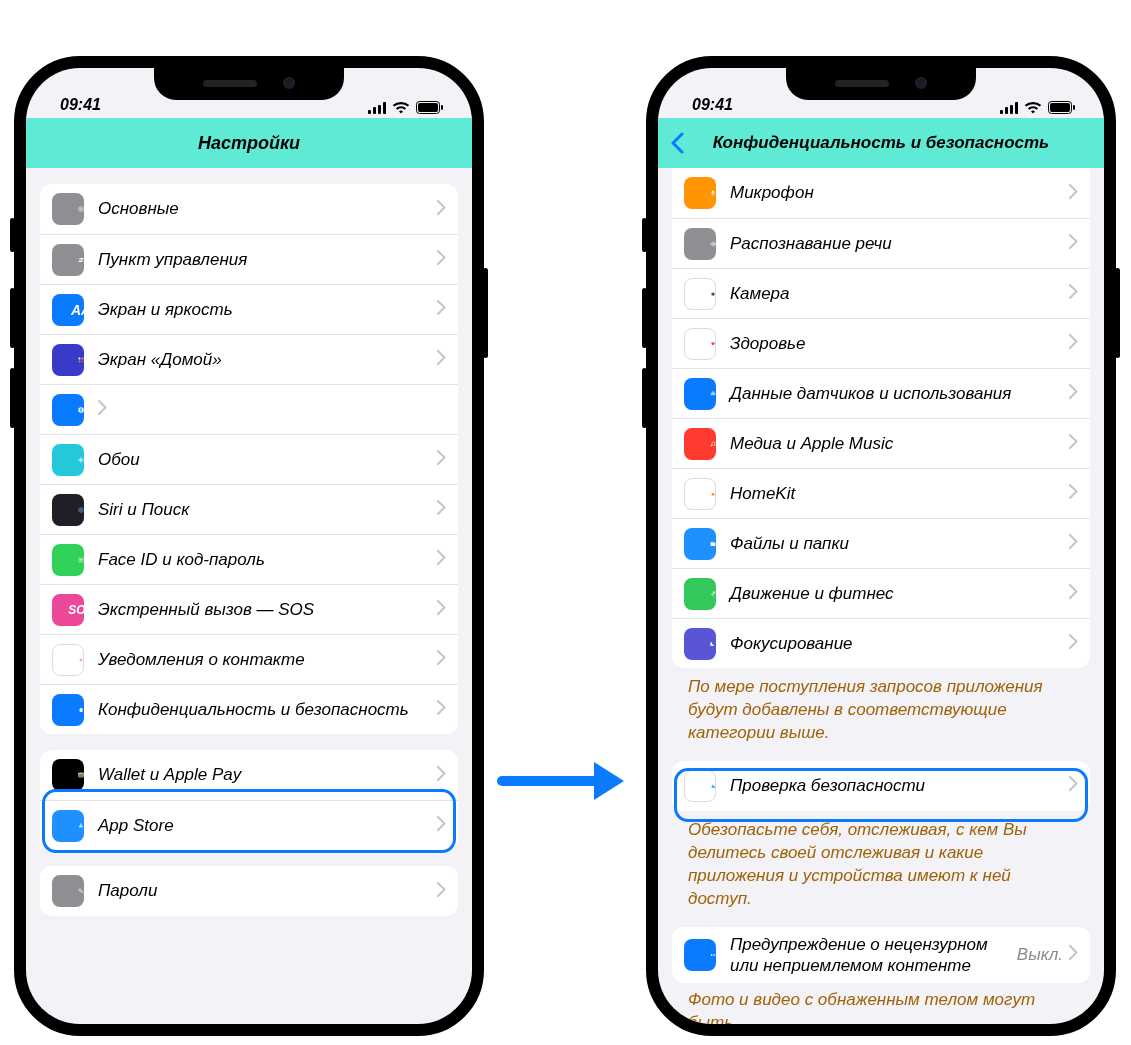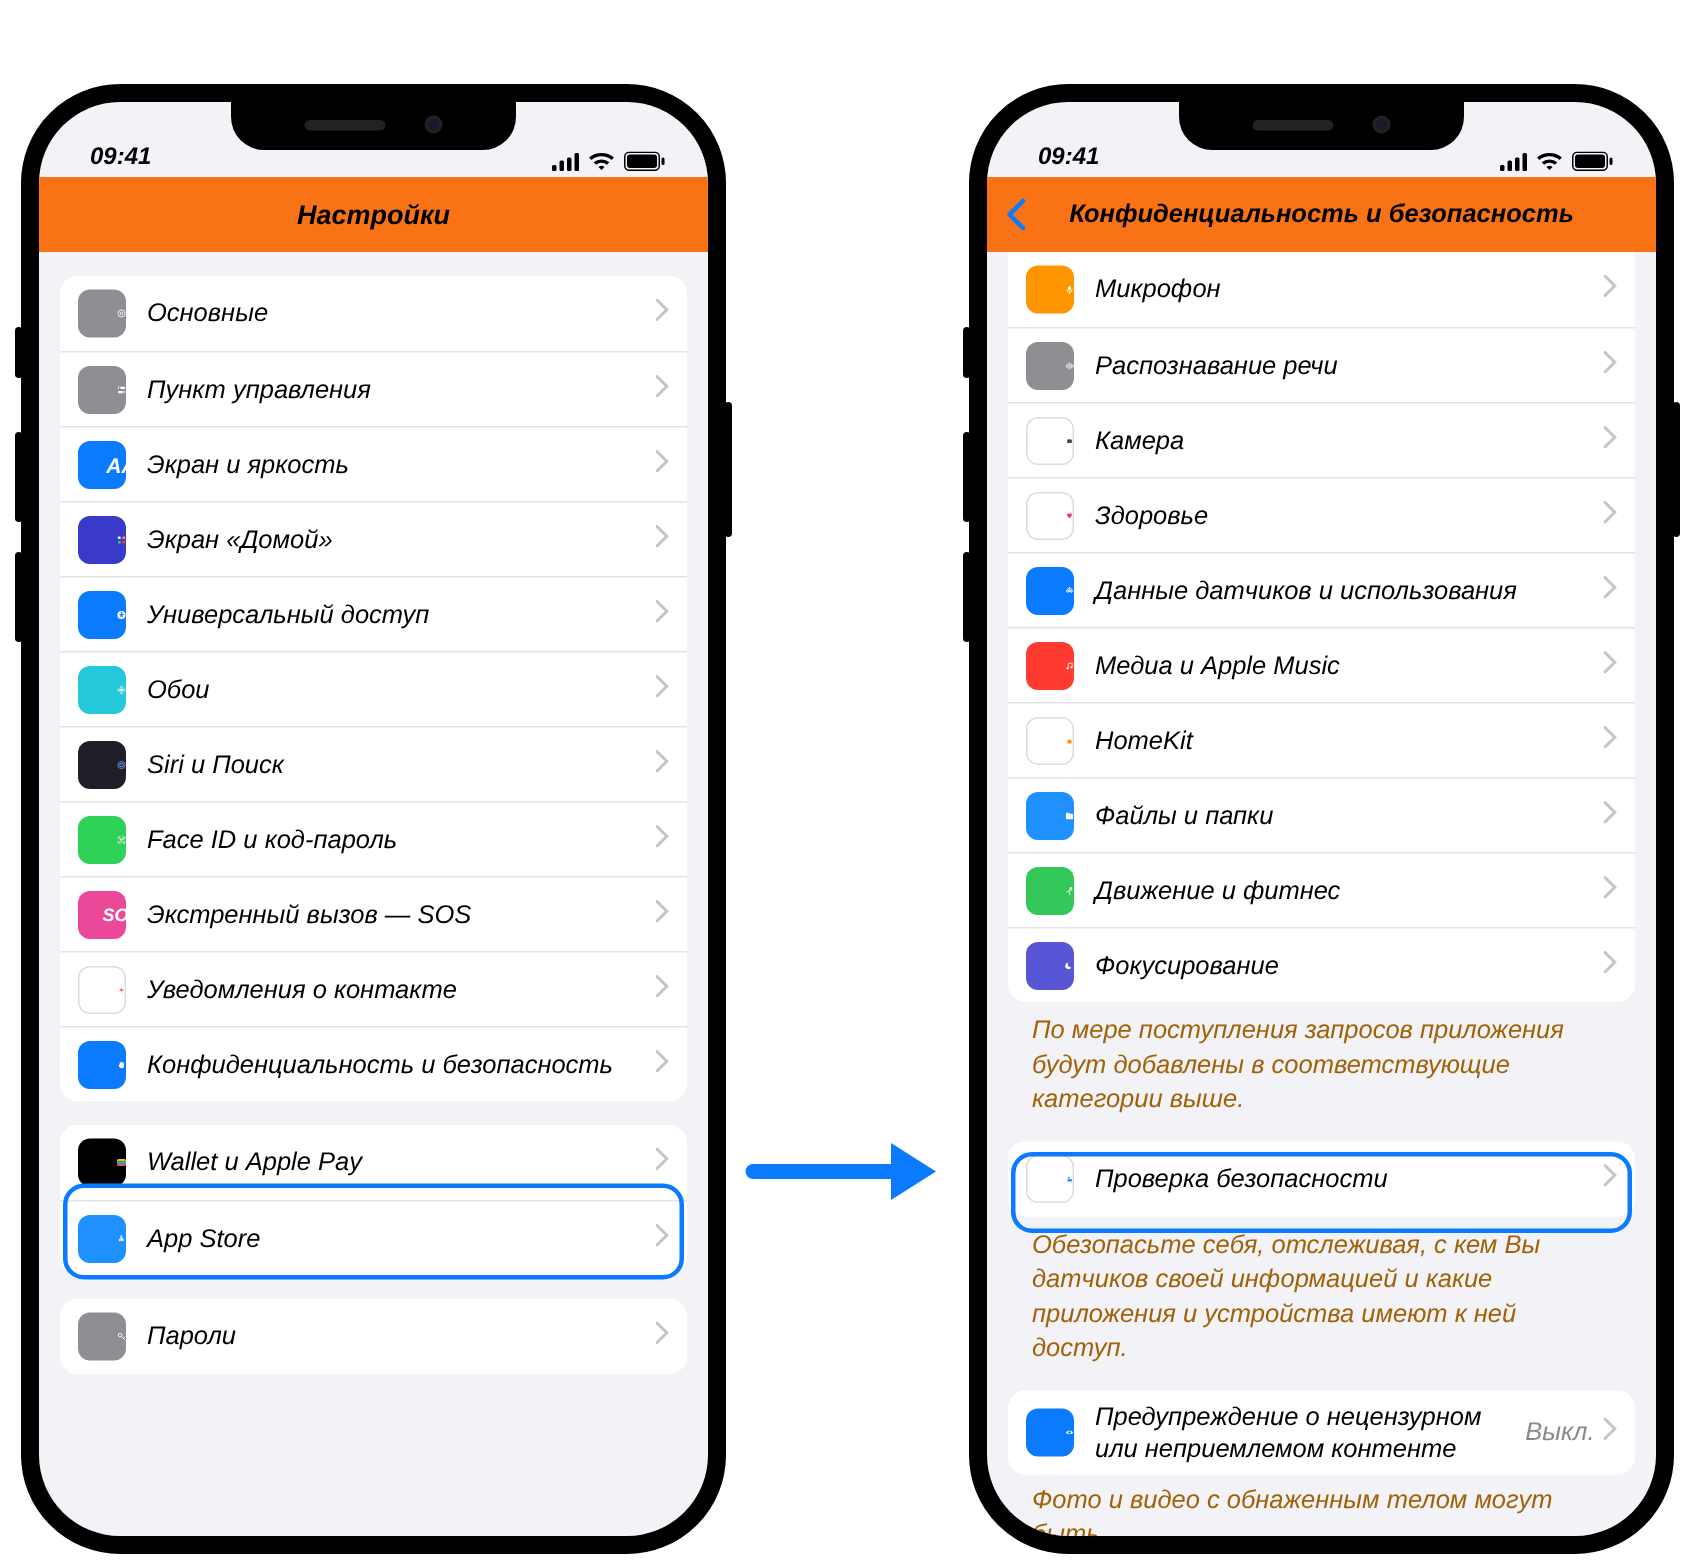--- a/index.html
+++ b/index.html
@@ -36,21 +36,21 @@
   .notch .speaker { width: 54px; height: 7px; border-radius: 4px; background: #222; }
   .notch .cam { width: 12px; height: 12px; border-radius: 50%; background: #1a1a2a; border:2px solid #222;}
   .status-bar {
     height: 50px; display:flex; align-items:flex-end; justify-content:space-between;
     padding: 0 28px 4px 34px; font-weight:600; font-size:16px; color:#000;
   }
   .status-icons { display:flex; align-items:center; gap:6px; }
   .nav-header {
     height: 50px; display:flex; align-items:center; justify-content:center;
     font-weight:600; font-size:18px; position:relative;
-    background:#f97316;
+    background:#5eead4;
   }
   .nav-header.small-title { font-size:17px; }
   .back-chevron { position:absolute; left:12px; top:14px; color:#0a7aff; }
   .content { padding: 0 14px 0 14px; overflow:hidden; }
   .section { background:#fff; border-radius:12px; margin:16px 0 0 0; overflow:hidden; }
   .section.first-trimmed { border-top-left-radius:0; border-top-right-radius:0; margin-top:0;}
   .row {
     display:flex; align-items:center; min-height:50px;
     padding: 7px 12px 7px 12px;
     border-top: 0.5px solid #e3e3e8;
@@ -166,21 +166,20 @@
               </svg></span>
           </div>
           <div class="row">
             <div class="icon-box" style="background: rgb(10, 122, 255);">
               <svg width="20" height="20" viewBox="0 0 20 20">
                 <circle cx="10" cy="10" r="9" fill="#fff"></circle>
                 <circle cx="10" cy="5" r="2" fill="#0a7aff"></circle>
                 <path d="M4 8 L16 8 L12 11 L13 17 L10 13 L7 17 L8 11 Z" fill="#0a7aff"></path>
               </svg>
             </div>
-            <div class="row-label">Универсальный доступ</div>
             <span><svg class="chev" width="9" height="15" viewBox="0 0 9 15">
                 <path d="M1 1 L7.5 7.5 L1 14" stroke="#c5c5c9" stroke-width="2" fill="none" stroke-linecap="round"></path>
               </svg></span>
           </div>
           <div class="row">
             <div class="icon-box" style="background: rgb(37, 200, 219);">
               <svg width="20" height="20" viewBox="0 0 20 20">
                 <circle cx="10" cy="10" r="3" fill="#fff"></circle>
                 <g stroke="#fff" stroke-width="1.5">
                   <circle cx="10" cy="4" r="2.5" fill="none"></circle>
@@ -484,21 +483,21 @@
                 <circle cx="16" cy="16" r="5" fill="#0a7aff"></circle>
                 <path d="M13.5 16 l1.8 1.8 L19 14" stroke="#fff" stroke-width="1.6" fill="none" stroke-linecap="round"></path>
               </svg>
             </div>
             <div class="row-label">Проверка безопасности</div>
             <span><svg class="chev" width="9" height="15" viewBox="0 0 9 15">
                 <path d="M1 1 L7.5 7.5 L1 14" stroke="#c5c5c9" stroke-width="2" fill="none" stroke-linecap="round"></path>
               </svg></span>
           </div>
         </div>
-      <div class="footer-text">Обезопасьте себя, отслеживая, с кем Вы датчиков своей информацией и какие приложения и устройства имеют к ней доступ.</div>
+      <div class="footer-text">Обезопасьте себя, отслеживая, с кем Вы делитесь своей отслеживая и какие приложения и устройства имеют к ней доступ.</div>
       <div class="section" id="secB3">
           <div class="row">
             <div class="icon-box" style="background: rgb(10, 122, 255);">
               <svg width="20" height="20" viewBox="0 0 20 20">
                 <path d="M2 10 C4 5 16 5 18 10 C16 15 4 15 2 10 Z" fill="#fff"></path>
                 <circle cx="10" cy="10" r="3" fill="#0a7aff"></circle>
               </svg>
             </div>
             <div class="row-label">Предупреждение о нецензурном или неприемлемом контенте</div>
             <div class="row-value">Выкл.</div>

